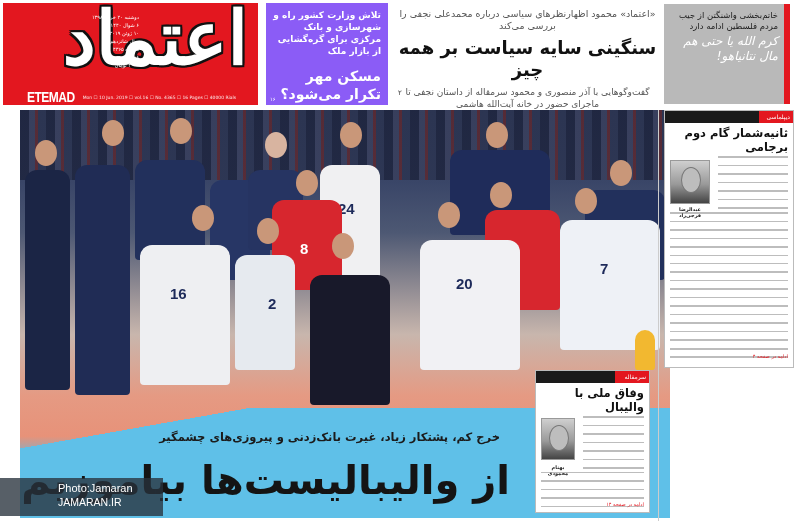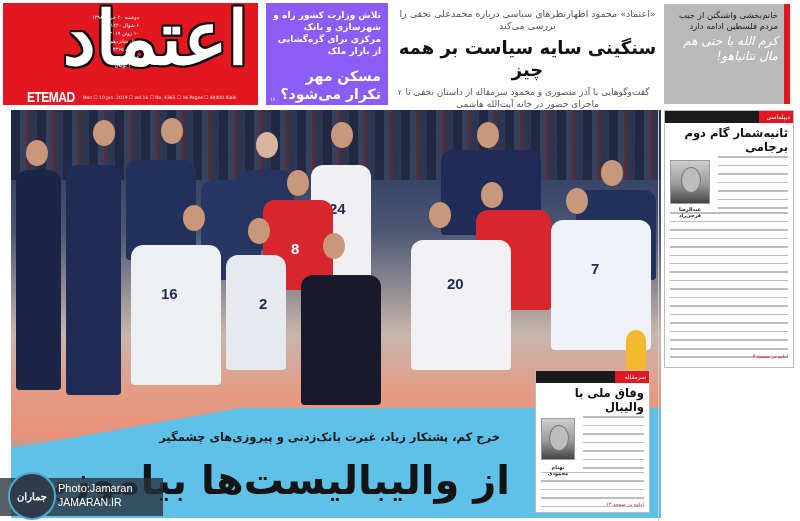--- a/index.html
+++ b/index.html
@@ -31,21 +31,21 @@
   .top-story .sub { font-size: 9px; line-height: 12px; color: #555; margin-top: 5px; }
   .top-story .pg { position: absolute; left: 3px; bottom: 8px; font-size: 7px; color: #333; }
 
   
   .teaser-gray { position: absolute; left: 664px; top: 4px; width: 120px; height: 100px; background: #b9b9b9; direction: rtl; padding: 6px 6px; }
   .teaser-gray .kicker { font-size: 8.5px; font-weight: normal; line-height: 11px; color: #222; text-align: right; }
   .teaser-gray .head { font-size: 12px; line-height: 15px; color: #fff; margin-top: 2px; text-align: right; font-style: italic; }
   .teaser-gray-bar { position: absolute; left: 784px; top: 4px; width: 6px; height: 100px; background: #e3171f; }
 
   
-  .photo { position: absolute; left: 11px; top: 110px; width: 650px; height: 408px; overflow: hidden;
+  .photo { position: absolute; left: 20px; top: 110px; width: 650px; height: 408px; overflow: hidden;
     background: linear-gradient(180deg, #2b3350 0%, #3a4668 18%, #4d5873 30%, #c8b6ad 55%, #e59a83 70%, #e79279 80%, #62b9e2 86%, #5fc1e8 100%); }
   .crowd { position: absolute; left: 0; top: 0; width: 100%; height: 70px; background: repeating-linear-gradient(90deg, #1f2640 0 9px, #39405e 9px 15px, #5a2a33 15px 18px, #2c3552 18px 26px); opacity: 0.9; }
   .blue-court { position: absolute; left: 0; bottom: 0; width: 100%; height: 110px; background: linear-gradient(170deg, transparent 0 18%, #5fc0e8 18%); }
   .head-shape { position: absolute; width: 22px; height: 26px; border-radius: 50%; background: #c99779; }
   .jersey { position: absolute; border-radius: 12px 12px 4px 4px; }
   .num { position: absolute; font-family: "Liberation Sans", sans-serif; font-weight: bold; color: #1d2a5a; font-size: 15px; }
 
   
   .photo-kicker { position: absolute; left: 140px; top: 430px; width: 360px; direction: rtl; text-align: right; font-size: 11.5px; font-weight: bold; color: #1b1b1b; }
   .photo-head { position: absolute; left: 70px; top: 450px; width: 440px; direction: rtl; text-align: right; font-size: 40px; font-weight: bold; color: #141414; line-height: 60px; letter-spacing: -1px; white-space: nowrap; }
@@ -159,23 +159,20 @@
     <div class="jersey" style="left:540px;top:110px;width:100px;height:130px;background:#eef1f6;"></div>
     <div class="num" style="left:580px;top:150px;">7</div>
     <div class="head-shape" style="left:555px;top:78px;"></div>
     <div class="jersey" style="left:615px;top:220px;width:20px;height:40px;background:#f2b830;"></div>
   </div>
 
   <div class="photo-kicker">خرج کم، پشتکار زیاد، غیرت بانک‌زدنی و پیروزی‌های چشمگیر</div>
   <div class="photo-head">از والیبالیست‌ها بیاموزیم</div>
 
   <div class="watermark"></div>
-  <div class="wm-circle">
-      <span style="font-size:10px;">جماران</span>
-    </div>
   <div class="wm-text">
     <div>Photo:Jamaran</div>
     <div class="l2">JAMARAN.IR</div>
   </div>
 
   <div class="col-rule"></div>
 
   <div class="col-box" style="left:535px;top:370px;width:115px;height:143px;">
     <div class="box-tag">
       <div class="red">سرمقاله</div>

